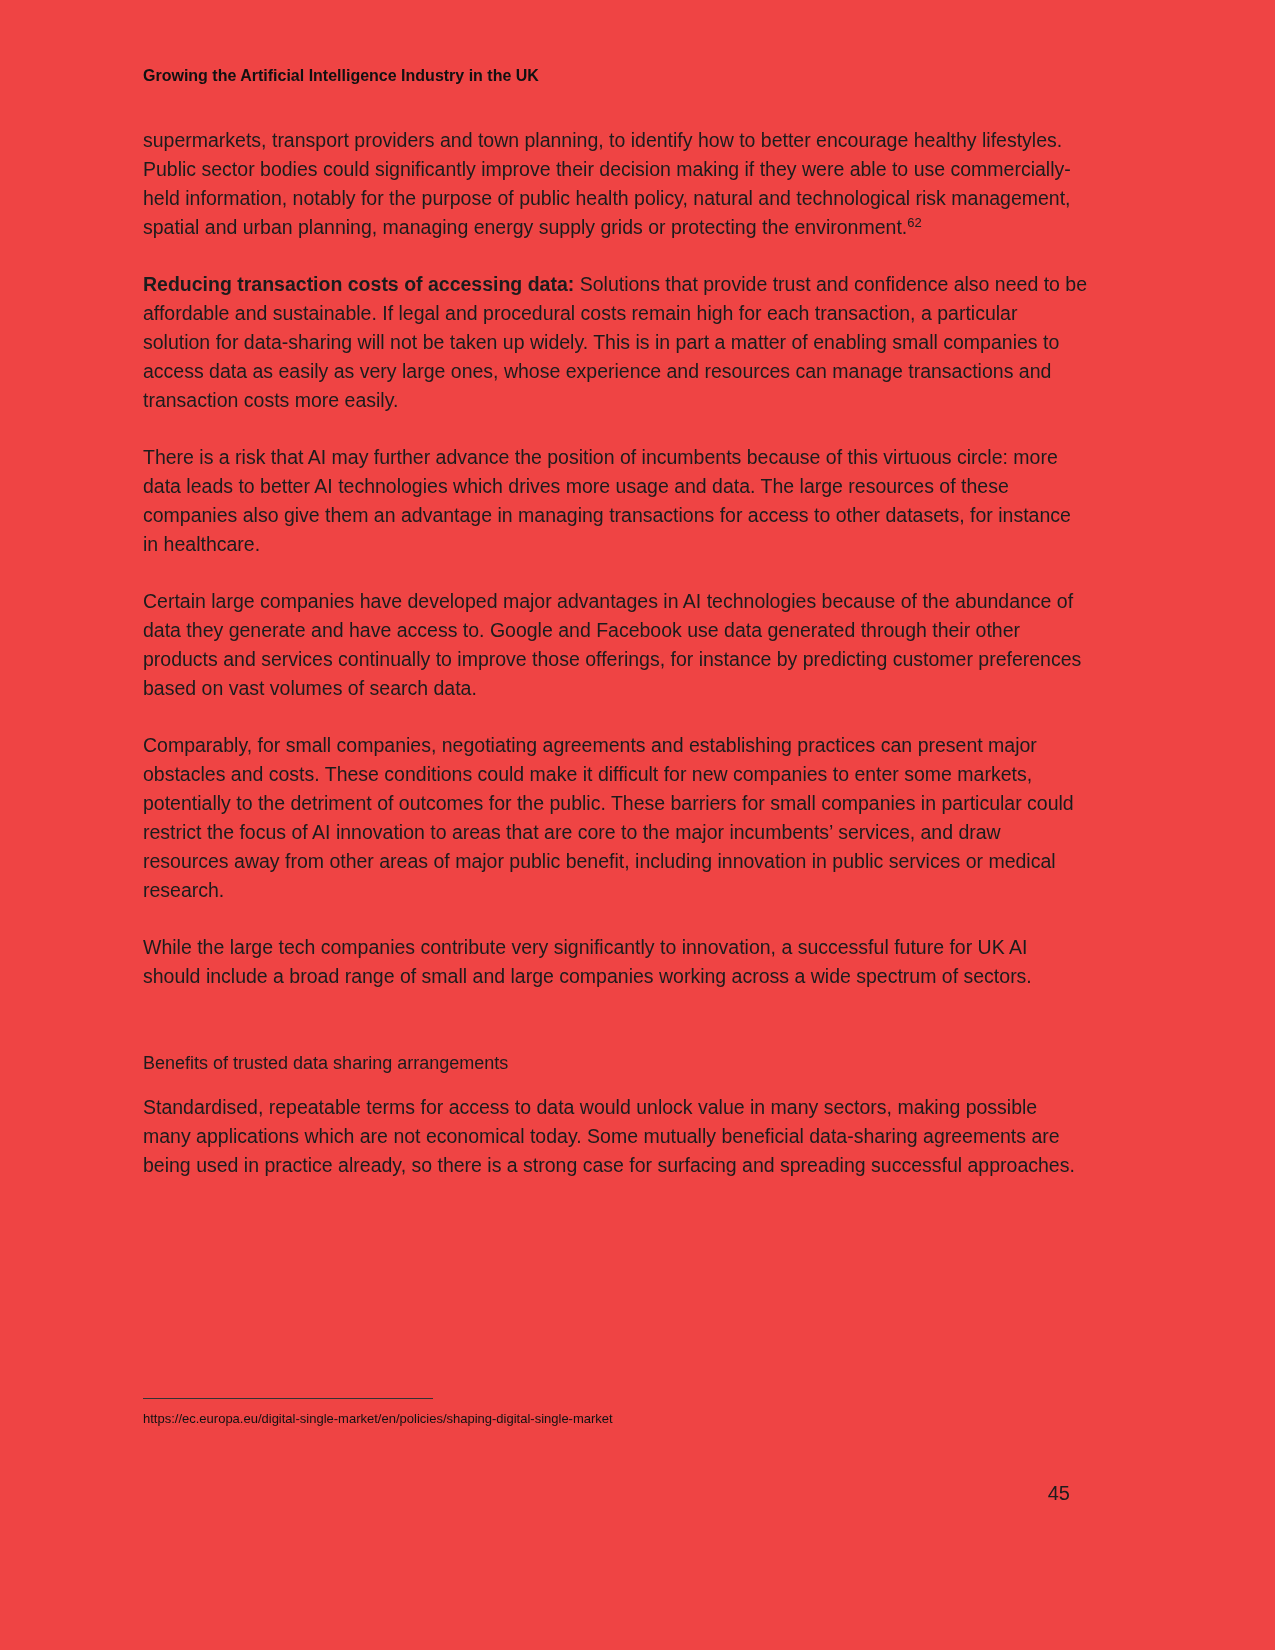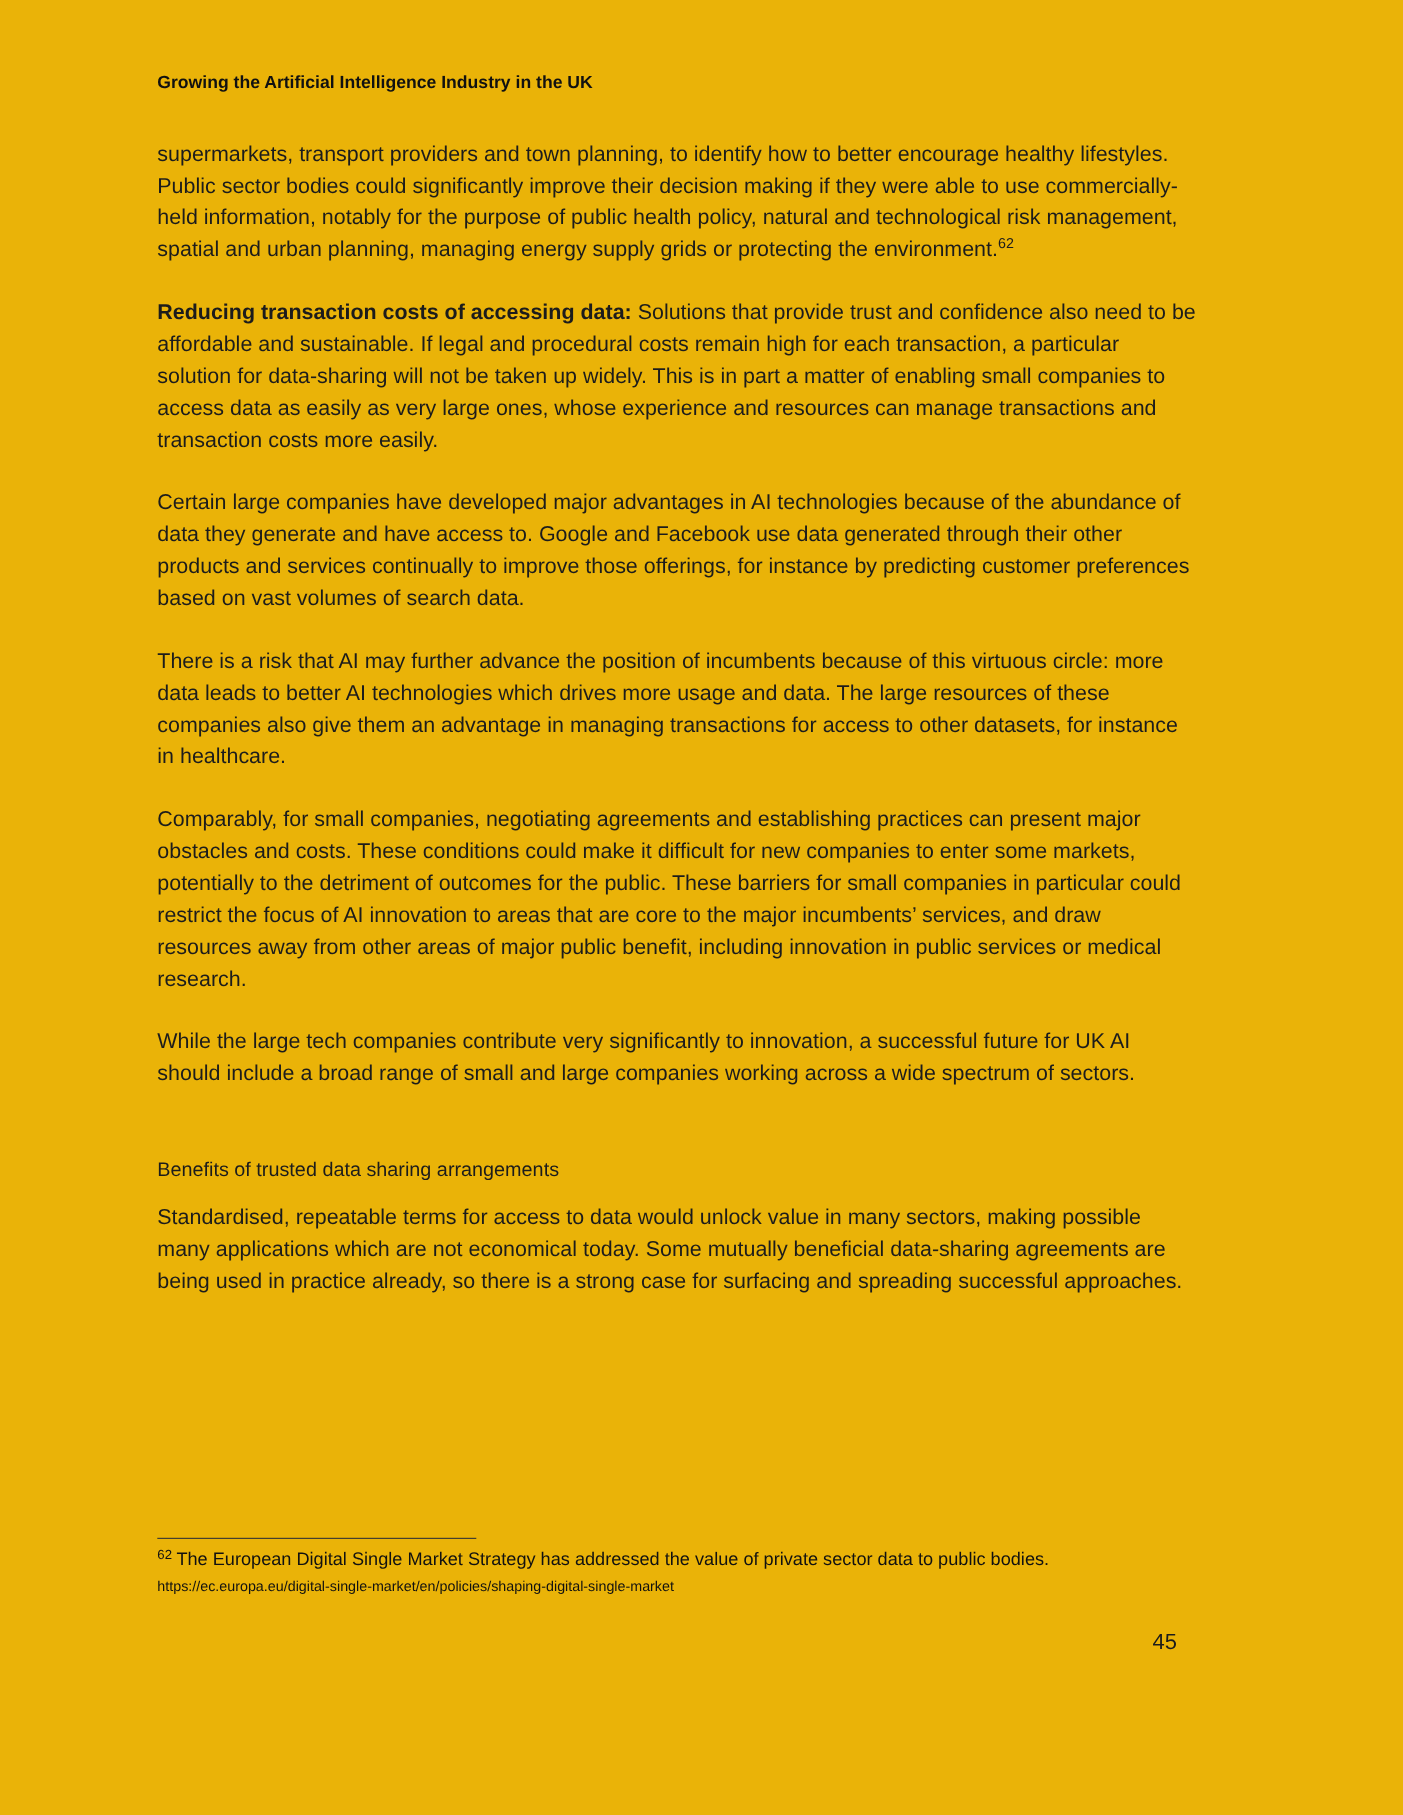--- a/index.html
+++ b/index.html
@@ -4,21 +4,21 @@
 <style>
   html, body {
     margin: 0;
     padding: 0;
     background: #ffffff;
   }
   .page {
     position: relative;
     width: 1275px;
     height: 1650px;
-    background: #eab308;
+    background: #ef4444;
     font-family: "Liberation Sans", sans-serif;
     color: #1c1c1c;
     box-sizing: border-box;
     overflow: hidden;
   }
   .content {
     position: absolute;
     left: 143px;
     top: 66px;
     width: 947px;
@@ -94,36 +94,35 @@
 <div class="page">
 
   <div class="content">
 
     <div class="doc-header">Growing the Artificial Intelligence Industry in the UK</div>
 
     <p class="body-para"><span>supermarkets, transport providers and town planning, to identify how to better encourage healthy lifestyles. Public sector bodies could significantly improve their decision making if they were able to use commercially-held information, notably for the purpose of public health policy, natural and technological risk management, spatial and urban planning, managing energy supply grids or protecting the environment.</span><sup class="fn-ref">62</sup></p>
 
     <p class="body-para"><span class="bold-lead">Reducing transaction costs of accessing data:</span><span> Solutions that provide trust and confidence also need to be affordable and sustainable. If legal and procedural costs remain high for each transaction, a particular solution for data-sharing will not be taken up widely. This is in part a matter of enabling small companies to access data as easily as very large ones, whose experience and resources can manage transactions and transaction costs more easily.</span></p>
 
+    <p class="body-para">There is a risk that AI may further advance the position of incumbents because of this virtuous circle: more data leads to better AI technologies which drives more usage and data. The large resources of these companies also give them an advantage in managing transactions for access to other datasets, for instance in healthcare.</p>
+
     <p class="body-para">Certain large companies have developed major advantages in AI technologies because of the abundance of data they generate and have access to. Google and Facebook use data generated through their other products and services continually to improve those offerings, for instance by predicting customer preferences based on vast volumes of search data.</p>
-
-    <p class="body-para">There is a risk that AI may further advance the position of incumbents because of this virtuous circle: more data leads to better AI technologies which drives more usage and data. The large resources of these companies also give them an advantage in managing transactions for access to other datasets, for instance in healthcare.</p>
 
 
     <p class="body-para">Comparably, for small companies, negotiating agreements and establishing practices can present major obstacles and costs. These conditions could make it difficult for new companies to enter some markets, potentially to the detriment of outcomes for the public. These barriers for small companies in particular could restrict the focus of AI innovation to areas that are core to the major incumbents’ services, and draw resources away from other areas of major public benefit, including innovation in public services or medical research.</p>
 
     <p class="body-para">While the large tech companies contribute very significantly to innovation, a successful future for UK AI should include a broad range of small and large companies working across a wide spectrum of sectors.</p>
 
     <h2 class="section-heading">Benefits of trusted data sharing arrangements</h2>
 
     <p class="body-para">Standardised, repeatable terms for access to data would unlock value in many sectors, making possible many applications which are not economical today. Some mutually beneficial data-sharing agreements are being used in practice already, so there is a strong case for surfacing and spreading successful approaches.</p>
 
   </div>
 
   <div class="footnote-area">
     <div class="footnote-rule"></div>
-    <div class="footnote-text"><sup>62</sup><span>The European Digital Single Market Strategy has addressed the value of private sector data to public bodies.</span></div>
     <div class="footnote-url">https://ec.europa.eu/digital-single-market/en/policies/shaping-digital-single-market</div>
   </div>
 
   <div class="page-number">45</div>
 
 </div>
 
 </body></html>

